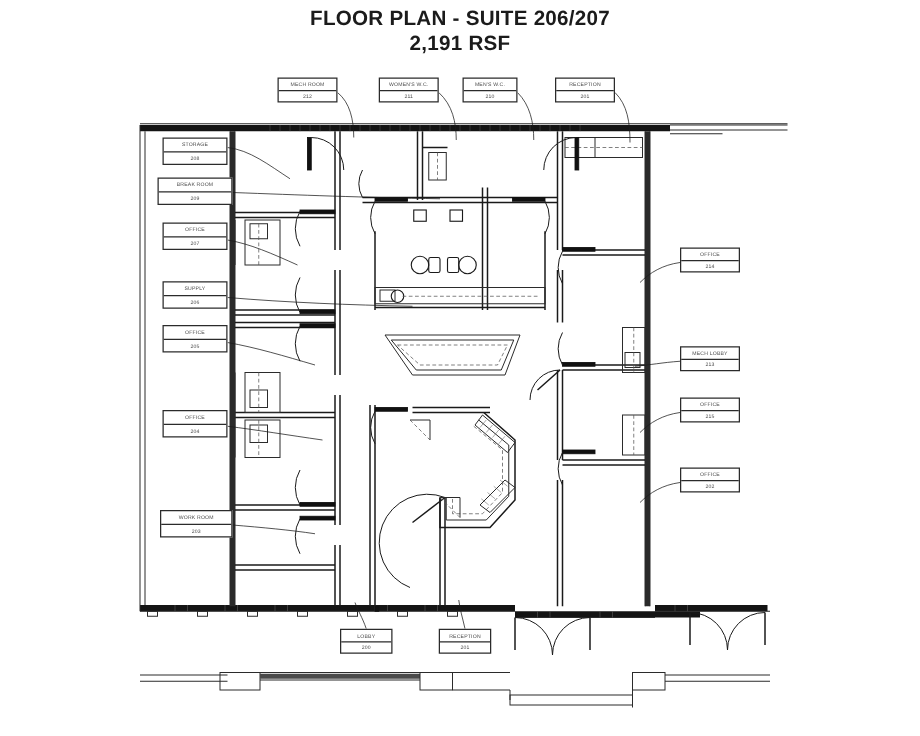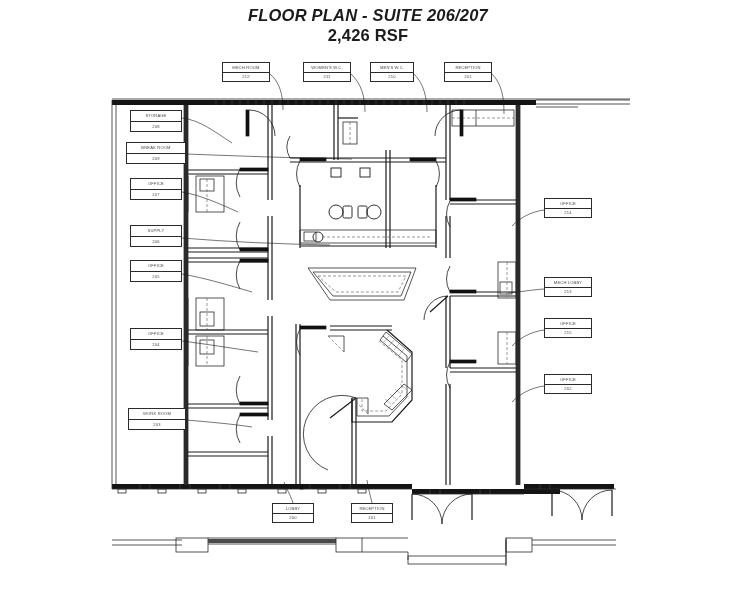--- a/index.html
+++ b/index.html
@@ -3,21 +3,21 @@
 <meta charset="utf-8">
 <title>Floor Plan</title>
 <style>
   html,body{margin:0;padding:0;background:#ffffff;}
   body{width:736px;height:589px;overflow:hidden;
        font-family:"Liberation Sans", sans-serif;color:#1a1a1a;}
   #root{position:relative;width:736px;height:589px;background:#fff;}
 
   
   .title-block{position:absolute;left:0;top:5px;width:736px;text-align:center;}
-  .title-line1{font-size:16.5px;font-weight:bold;letter-spacing:.2px;color:#1b1b1b;line-height:20px;font-style:italic;}
+  .title-line1{font-size:16.5px;font-weight:bold;letter-spacing:.2px;color:#1b1b1b;line-height:20px;}
   .title-line2{font-size:16.5px;font-weight:bold;letter-spacing:.2px;color:#1b1b1b;line-height:20px;}
 
   
   #plan{position:absolute;left:0;top:0;width:736px;height:589px;}
 
   
   .callout{position:absolute;border:1px solid #2b2b2b;background:#fff;
            box-sizing:border-box;display:flex;flex-direction:column;}
   .callout .cname{flex:1;display:flex;align-items:center;justify-content:center;
                   font-size:4.1px;letter-spacing:.15px;color:#4a4a4a;
@@ -25,21 +25,21 @@
   .callout .cnum{flex:1;display:flex;align-items:center;justify-content:center;
                  font-size:4.1px;letter-spacing:.15px;color:#4a4a4a;white-space:nowrap;overflow:hidden;}
 </style>
 </head>
 <body>
 
 <div id="root">
 
   <div class="title-block">
     <div class="title-line1">FLOOR PLAN - SUITE 206/207</div>
-    <div class="title-line2">2,426 RSF</div>
+    <div class="title-line2">2,191 RSF</div>
   </div>
 
   <svg id="plan" viewBox="0 0 736 589">
     <defs>
       <style>
         .w   { stroke:#1a1a1a; stroke-width:1.2; fill:none; }
         .wt  { stroke:#2b2b2b; stroke-width:0.8; fill:none; }
         .wf  { stroke:#111;    stroke-width:0.7; fill:#111; }
         .arc { stroke:#1a1a1a; stroke-width:0.8; fill:none; }
         .ld  { stroke:#1a1a1a; stroke-width:0.6; fill:none; }

